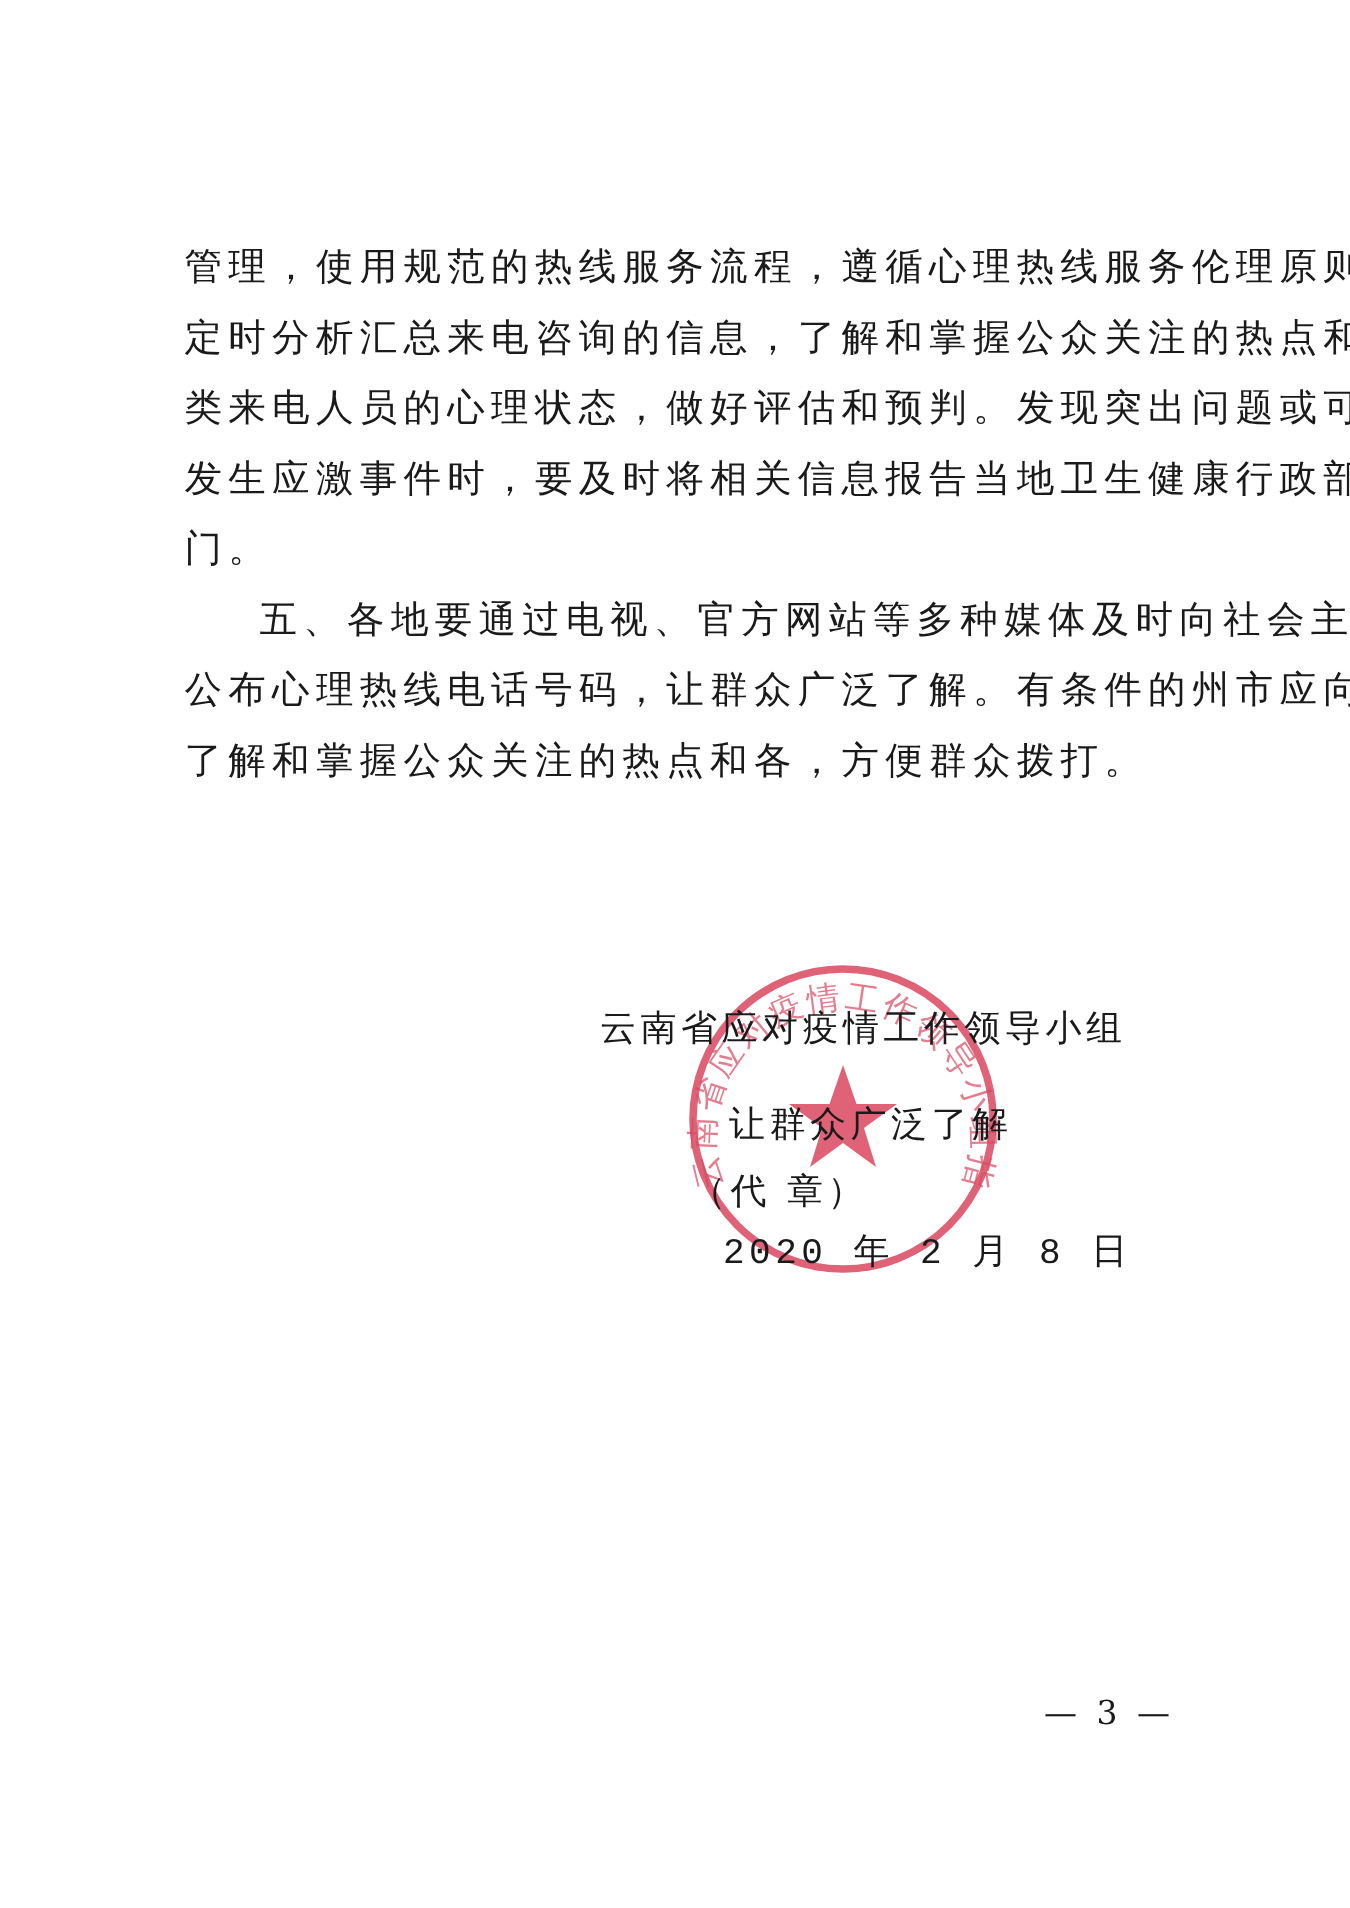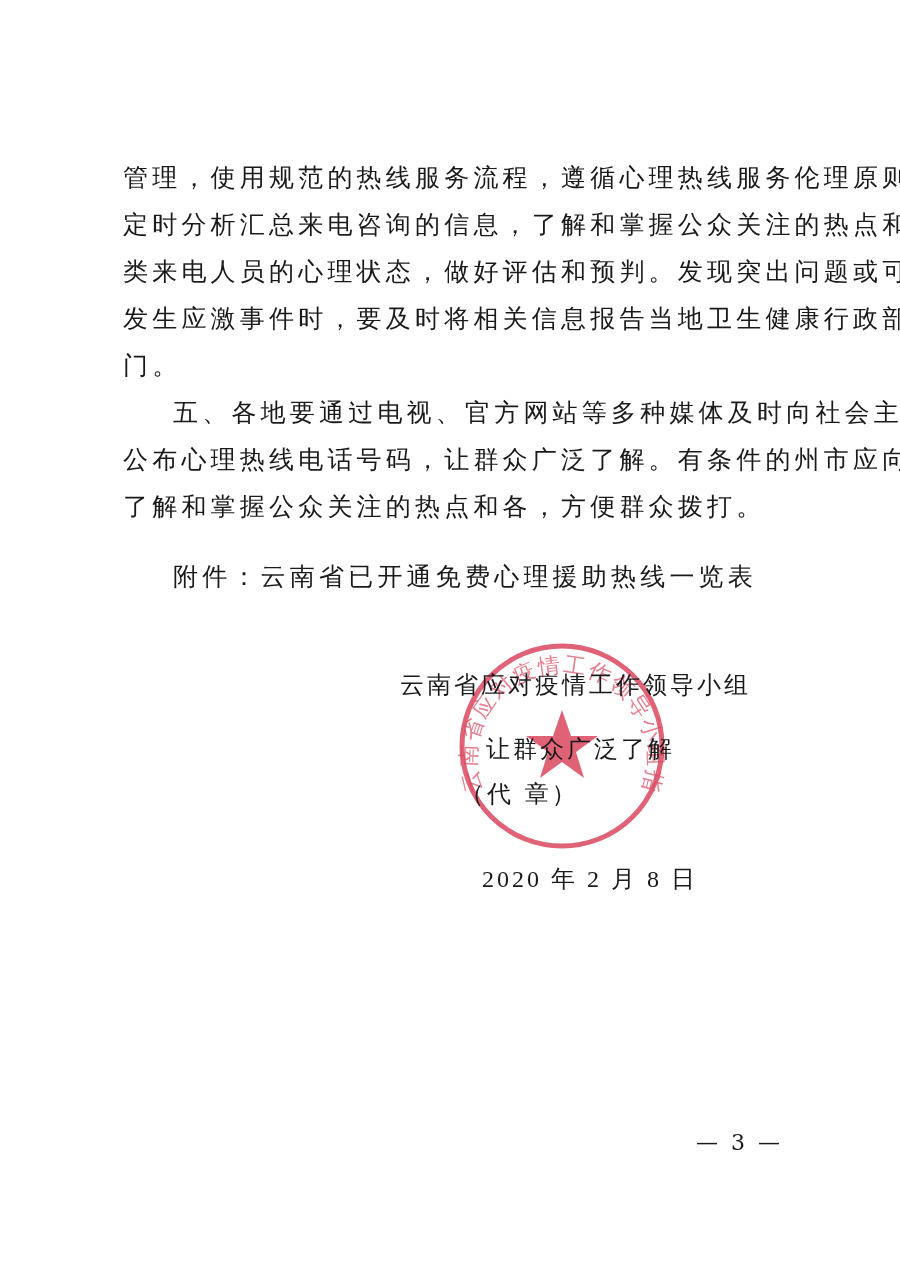--- a/index.html
+++ b/index.html
@@ -20,33 +20,32 @@
   <div class="line" style="top:161px">管理，使用规范的热线服务流程，遵循心理热线服务伦理原则，</div>
   <div class="line" style="top:208px">定时分析汇总来电咨询的信息，了解和掌握公众关注的热点和各</div>
   <div class="line" style="top:255px">类来电人员的心理状态，做好评估和预判。发现突出问题或可能</div>
   <div class="line" style="top:302px">发生应激事件时，要及时将相关信息报告当地卫生健康行政部</div>
   <div class="line" style="top:349px">门。</div>
 
   <div class="line indent" style="top:396px">五、各地要通过电视、官方网站等多种媒体及时向社会主动</div>
   <div class="line" style="top:443px">公布心理热线电话号码，让群众广泛了解。有条件的州市应向电</div>
   <div class="line" style="top:490px">了解和掌握公众关注的热点和各，方便群众拨打。</div>
 
-  <div class="line indent" style="top:560px">附件：云南省已开通免费心理援助热线一览表</div>
 
   <svg class="seal" viewBox="0 0 248 210">
     <defs>
       <path id="ringPath" d="M 44 150 A 86 86 0 1 1 204 150"></path>
     </defs>
     <circle cx="124" cy="106" r="100" fill="none" stroke="#d9475f" stroke-width="5" opacity="0.85"></circle>
     <text font-size="22" fill="#d9475f" opacity="0.7" font-family="DejaVu Sans, sans-serif" letter-spacing="2">
       <textPath href="#ringPath">云南省应对疫情工作领导小组指挥部</textPath>
     </text>
     <polygon points="124,70 133,96 160,96 138,112 146,138 124,122 102,138 110,112 88,96 115,96" fill="#d9475f" opacity="0.85"></polygon>
   </svg>
 
   <div class="sig" style="left:400px; top:669px">云南省应对疫情工作领导小组</div>
   <div class="sig" style="left:486px; top:733px">让群众广泛了解</div>
   <div class="sig" style="left:460px; top:778px">（代  章）</div>
-  <div class="sig" style="left:482px; top:863px; font-family: Liberation Serif, serif;">2020 年 2 月 8 日</div>
+  <div class="sig" style="left:482px; top:821px; font-family: Liberation Mono, monospace;">2020 年 2 月 8 日</div>
 
   <div class="pagenum">— 3 —</div>
 
 </div>
 
 </body></html>

